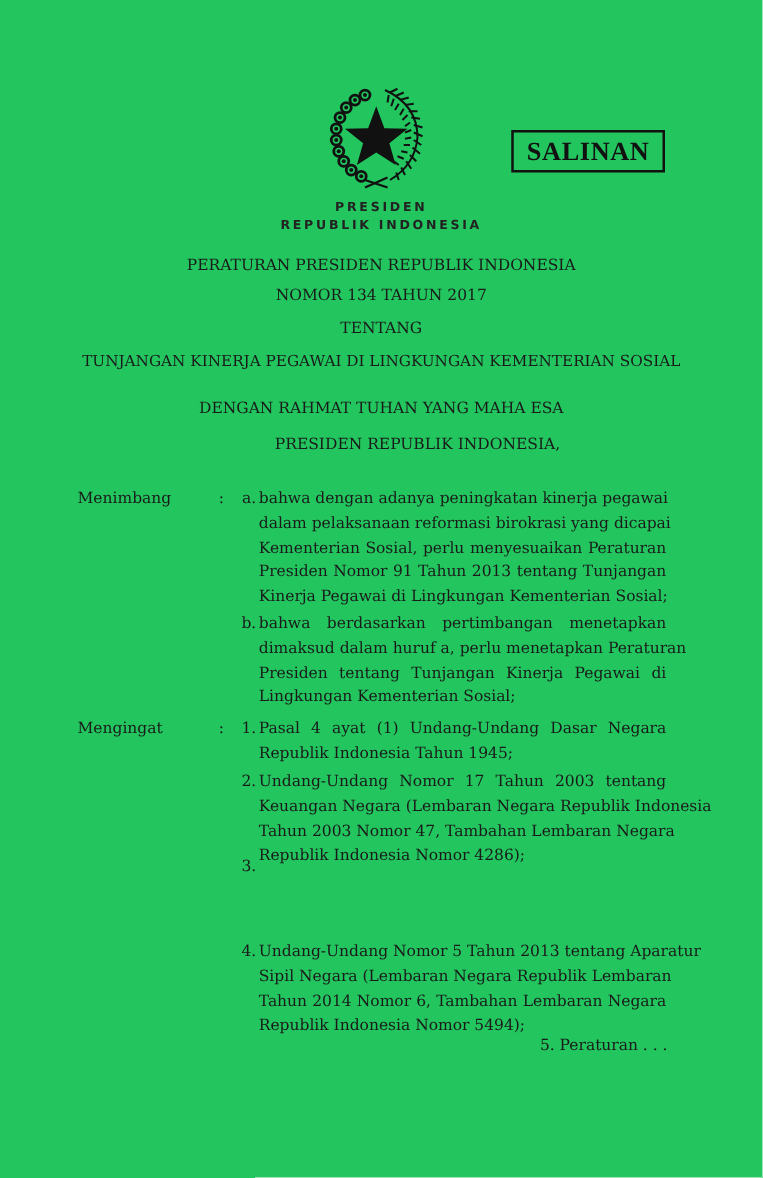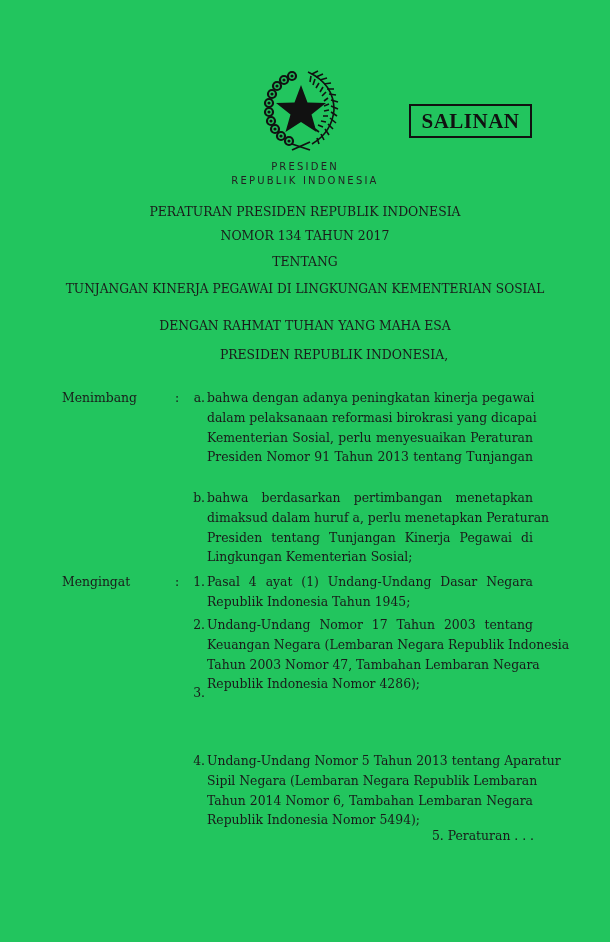--- a/index.html
+++ b/index.html
@@ -1,21 +1,21 @@
 <!DOCTYPE html>
 <html><head>
 <meta charset="utf-8">
 <style>
   html, body { margin: 0; padding: 0; background: #ffffff; }
   body { width: 610px; height: 942px; position: relative; overflow: hidden; color: #1a1a1a; }
   .page { position: absolute; left: 0; top: 0; width: 610px; height: 942px; background: #22c55e; }
   .emblem { position: absolute; left: 256px; top: 66px; width: 90px; height: 86px; }
   .salinan-box { position: absolute; left: 409px; top: 104px; width: 119px; height: 30px; border: 2px solid #111; box-sizing: content-box; display: flex; align-items: center; justify-content: center; }
   .salinan-text { font-family: "Liberation Serif", "DejaVu Serif", serif; font-weight: bold; font-size: 21px; letter-spacing: 0.5px; color: #111; }
-  .pres-header { position: absolute; left: 0; width: 610px; text-align: center; font-family: "DejaVu Sans", "Liberation Sans", sans-serif; font-size: 10px; letter-spacing: 2.2px; color: #222; }
+  .pres-header { position: absolute; left: 0; width: 610px; text-align: center; font-family: "DejaVu Sans", "Liberation Sans", sans-serif; font-size: 10px; letter-spacing: 2.2px; color: #222; font-weight: bold; }
   .center-line { position: absolute; left: 0; width: 610px; text-align: center; font-family: "DejaVu Serif", serif; font-size: 12.4px; color: #1a1a1a; white-space: nowrap; }
   .row-label { position: absolute; left: 62px; font-family: "DejaVu Serif", serif; font-size: 12.4px; }
   .colon { position: absolute; left: 175px; font-family: "DejaVu Serif", serif; font-size: 12.4px; }
   .marker { position: absolute; font-family: "DejaVu Serif", serif; font-size: 12.4px; text-align: right; width: 22px; left: 183px; }
   .para { position: absolute; left: 207px; width: 326px; font-family: "DejaVu Serif", serif; font-size: 12.4px; line-height: 19.8px; text-align: justify; }
   .para .ln { display: block; height: 19.8px; white-space: nowrap; text-align: justify; text-align-last: justify; }
   .para .ln.last { text-align-last: left; }
   .continuation { position: absolute; right: 76px; font-family: "DejaVu Serif", serif; font-size: 12.4px; }
 </style>
 </head>
@@ -81,20 +81,21 @@
 
   <div class="row-label" style="top:390px;">Menimbang</div>
   <div class="colon" style="top:390px;">:</div>
 
   <div class="marker" style="top:390px;">a.</div>
   <div class="para" style="top:388px;">
     <span class="ln">bahwa dengan adanya peningkatan kinerja pegawai</span>
     <span class="ln">dalam pelaksanaan reformasi birokrasi yang dicapai</span>
     <span class="ln">Kementerian Sosial, perlu menyesuaikan Peraturan</span>
     <span class="ln">Presiden Nomor 91 Tahun 2013 tentang Tunjangan</span>
+    <span class="ln last">Kinerja Pegawai di Lingkungan Kementerian Sosial;</span>
   </div>
 
   <div class="marker" style="top:490px;">b.</div>
   <div class="para" style="top:488px;">
     <span class="ln">bahwa berdasarkan pertimbangan menetapkan</span>
     <span class="ln">dimaksud dalam huruf a, perlu menetapkan Peraturan</span>
     <span class="ln">Presiden tentang Tunjangan Kinerja Pegawai di</span>
     <span class="ln last">Lingkungan Kementerian Sosial;</span>
   </div>
 

